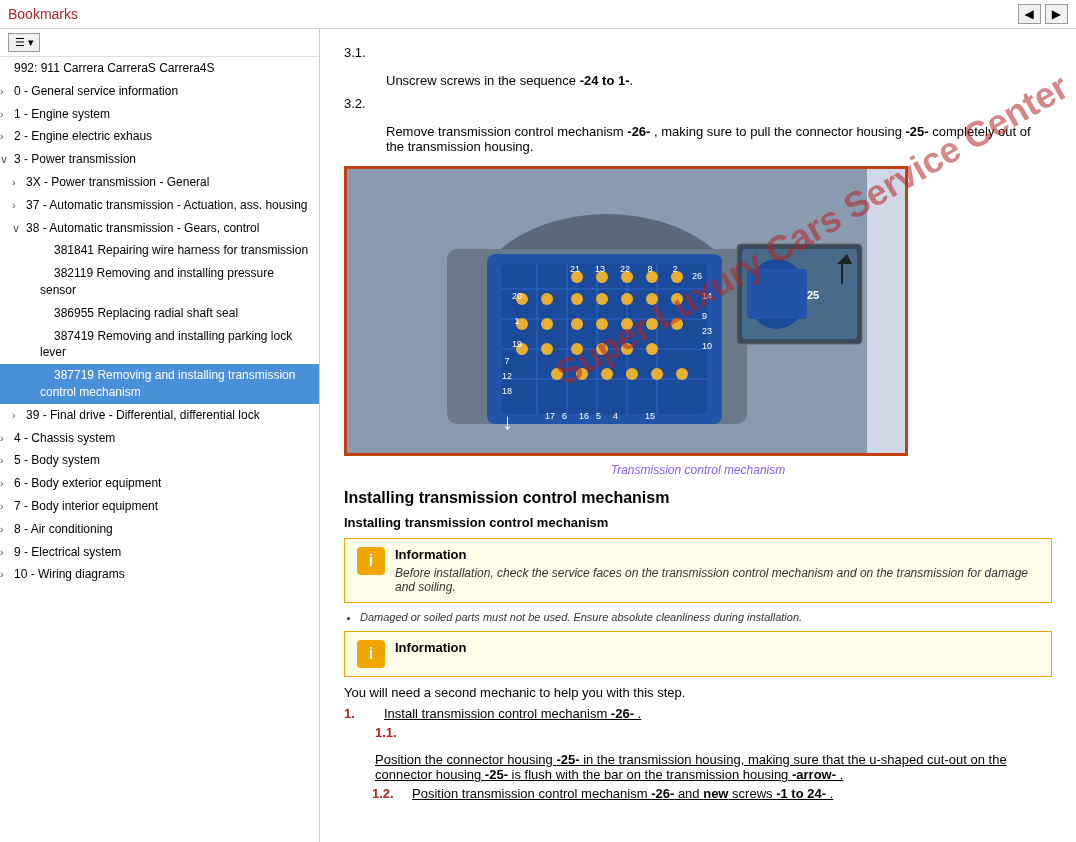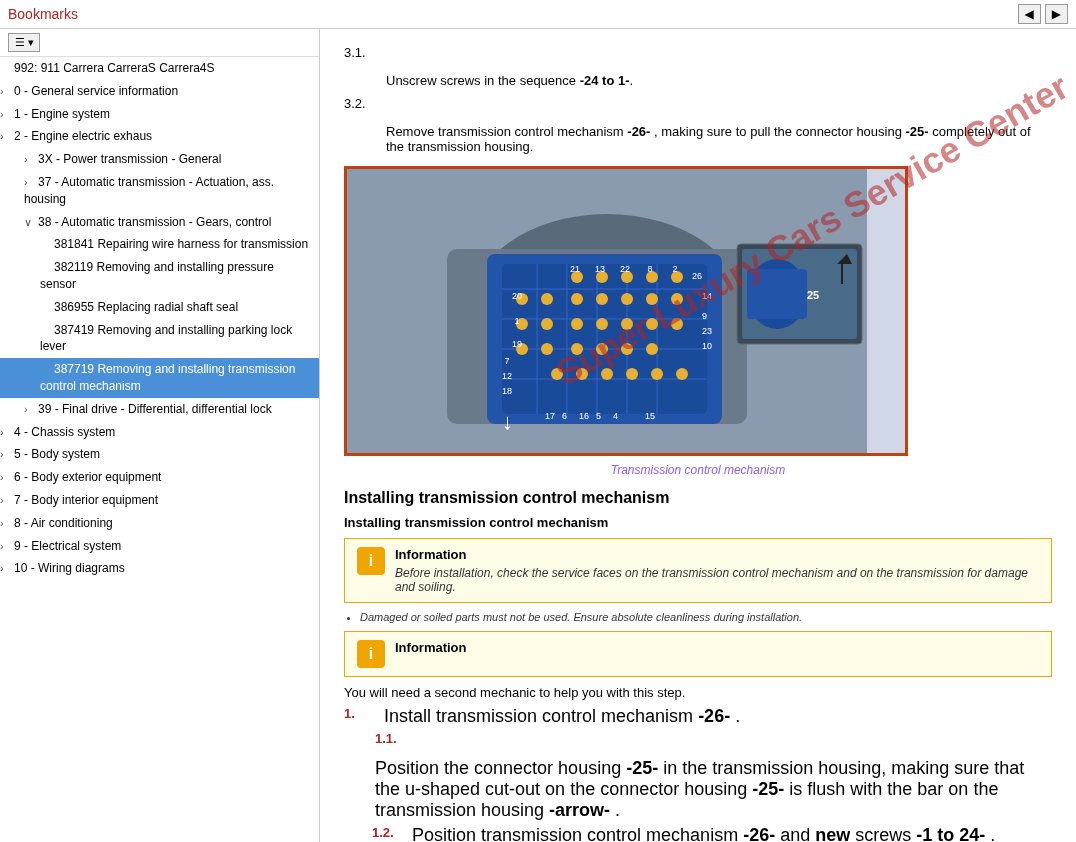--- a/index.html
+++ b/index.html
@@ -64,21 +64,21 @@
       font-size: 11px;
     }
     .tree-item {
       padding: 3px 8px 3px 8px;
       cursor: pointer;
       color: #000;
       font-size: 12px;
       line-height: 1.4;
     }
     .tree-item.level-0 { padding-left: 0; }
-    .tree-item.level-1 { padding-left: 24px; }
+    .tree-item.level-1 { padding-left: 12px; }
     .tree-item.level-2 { padding-left: 40px; }
     .tree-item.active {
       background: #4a90d9;
       color: #fff;
     }
     .tree-item .toggle {
       display: inline-block;
       width: 14px;
       color: #555;
       font-size: 11px;
@@ -208,21 +208,21 @@
     .numbered-step {
       display: flex;
       gap: 12px;
       margin: 4px 0;
     }
     .numbered-step .num {
       min-width: 28px;
       color: #b22222;
       font-weight: bold;
     }
-    .numbered-step .text { flex: 1; font-size: 18px; }
+    .numbered-step .text { flex: 1; font-size: 13px; text-decoration: underline; }
   </style>
 </head>
 <body>
 
 <div class="top-bar">
   <span class="top-bar-title">Bookmarks</span>
   <div class="top-bar-nav">
     <button>◀</button>
     <button>▶</button>
   </div>
@@ -233,20 +233,21 @@
   <div class="sidebar">
     <div class="sidebar-toolbar">
       <button>☰ ▾</button>
     </div>
 
     <div id="tree-container">
         <div class="tree-item level-0"><span class="toggle">&nbsp;</span><span>992: 911 Carrera CarreraS Carrera4S</span></div>
         <div class="tree-item level-0"><span class="toggle">›</span><span>0 - General service information</span></div>
         <div class="tree-item level-0"><span class="toggle">›</span><span>1 - Engine system</span></div>
         <div class="tree-item level-0"><span class="toggle">›</span><span>2 - Engine electric exhaus</span></div>
+        <div class="tree-item level-0"><span class="toggle">∨</span><span>3 - Power transmission</span></div>
         <div class="tree-item level-1"><span class="toggle">›</span><span>3X - Power transmission - General</span></div>
         <div class="tree-item level-1"><span class="toggle">›</span><span>37 - Automatic transmission - Actuation, ass. housing</span></div>
         <div class="tree-item level-1"><span class="toggle">∨</span><span>38 - Automatic transmission - Gears, control</span></div>
         <div class="tree-item level-2"><span class="toggle">&nbsp;</span><span>381841 Repairing wire harness for transmission</span></div>
         <div class="tree-item level-2"><span class="toggle">&nbsp;</span><span>382119 Removing and installing pressure sensor</span></div>
         <div class="tree-item level-2"><span class="toggle">&nbsp;</span><span>386955 Replacing radial shaft seal</span></div>
         <div class="tree-item level-2"><span class="toggle">&nbsp;</span><span>387419 Removing and installing parking lock lever</span></div>
         <div class="tree-item level-2 active"><span class="toggle">&nbsp;</span><span>387719 Removing and installing transmission control mechanism</span></div>
         <div class="tree-item level-1"><span class="toggle">›</span><span>39 - Final drive - Differential, differential lock</span></div>
         <div class="tree-item level-0"><span class="toggle">›</span><span>4 - Chassis system</span></div>

